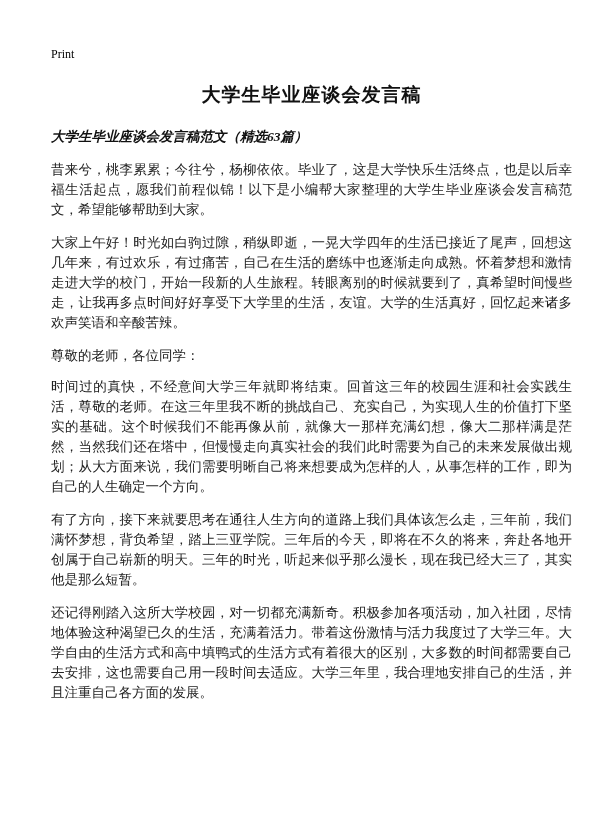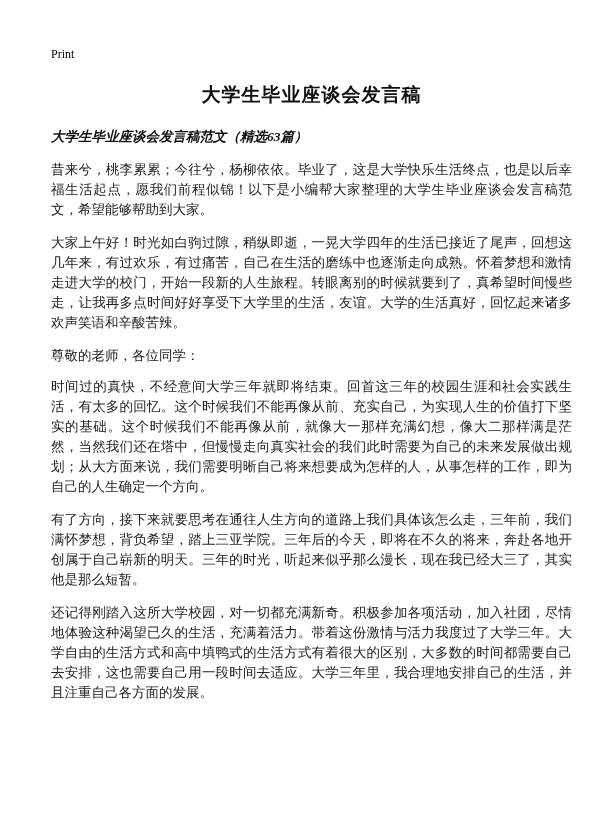--- a/index.html
+++ b/index.html
@@ -69,20 +69,20 @@
 
   <div class="doc-subtitle">大学生毕业座谈会发言稿范文（精选63篇）</div>
 
   <p class="para">昔来兮，桃李累累；今往兮，杨柳依依。毕业了，这是大学快乐生活终点，也是以后幸福生活起点，愿我们前程似锦！以下是小编帮大家整理的大学生毕业座谈会发言稿范文，希望能够帮助到大家。</p>
 
 
   <p class="para">大家上午好！时光如白驹过隙，稍纵即逝，一晃大学四年的生活已接近了尾声，回想这几年来，有过欢乐，有过痛苦，自己在生活的磨练中也逐渐走向成熟。怀着梦想和激情走进大学的校门，开始一段新的人生旅程。转眼离别的时候就要到了，真希望时间慢些走，让我再多点时间好好享受下大学里的生活，友谊。大学的生活真好，回忆起来诸多欢声笑语和辛酸苦辣。</p>
 
   <p class="para salutation">尊敬的老师，各位同学：</p>
 
-  <p class="para">时间过的真快，不经意间大学三年就即将结束。回首这三年的校园生涯和社会实践生活，有太多的回忆。这个时候我们不能再像从前、充实自己，为实现人生的价值打下坚实的基础。这个时候我们不能再像从前，就像大一那样充满幻想，像大二那样满是茫然，当然我们还在塔中，但慢慢走向真实社会的我们此时需要为自己的未来发展做出规划；从大方面来说，我们需要明晰自己将来想要成为怎样的人，从事怎样的工作，即为自己的人生确定一个方向。</p>
+  <p class="para">时间过的真快，不经意间大学三年就即将结束。回首这三年的校园生涯和社会实践生活，尊敬的老师。在这三年里我不断的挑战自己、充实自己，为实现人生的价值打下坚实的基础。这个时候我们不能再像从前，就像大一那样充满幻想，像大二那样满是茫然，当然我们还在塔中，但慢慢走向真实社会的我们此时需要为自己的未来发展做出规划；从大方面来说，我们需要明晰自己将来想要成为怎样的人，从事怎样的工作，即为自己的人生确定一个方向。</p>
 
   <p class="para">有了方向，接下来就要思考在通往人生方向的道路上我们具体该怎么走，三年前，我们满怀梦想，背负希望，踏上三亚学院。三年后的今天，即将在不久的将来，奔赴各地开创属于自己崭新的明天。三年的时光，听起来似乎那么漫长，现在我已经大三了，其实他是那么短暂。</p>
 
 
   <p class="para">还记得刚踏入这所大学校园，对一切都充满新奇。积极参加各项活动，加入社团，尽情地体验这种渴望已久的生活，充满着活力。带着这份激情与活力我度过了大学三年。大学自由的生活方式和高中填鸭式的生活方式有着很大的区别，大多数的时间都需要自己去安排，这也需要自己用一段时间去适应。大学三年里，我合理地安排自己的生活，并且注重自己各方面的发展。</p>
 
 </div>
 
 </body></html>

